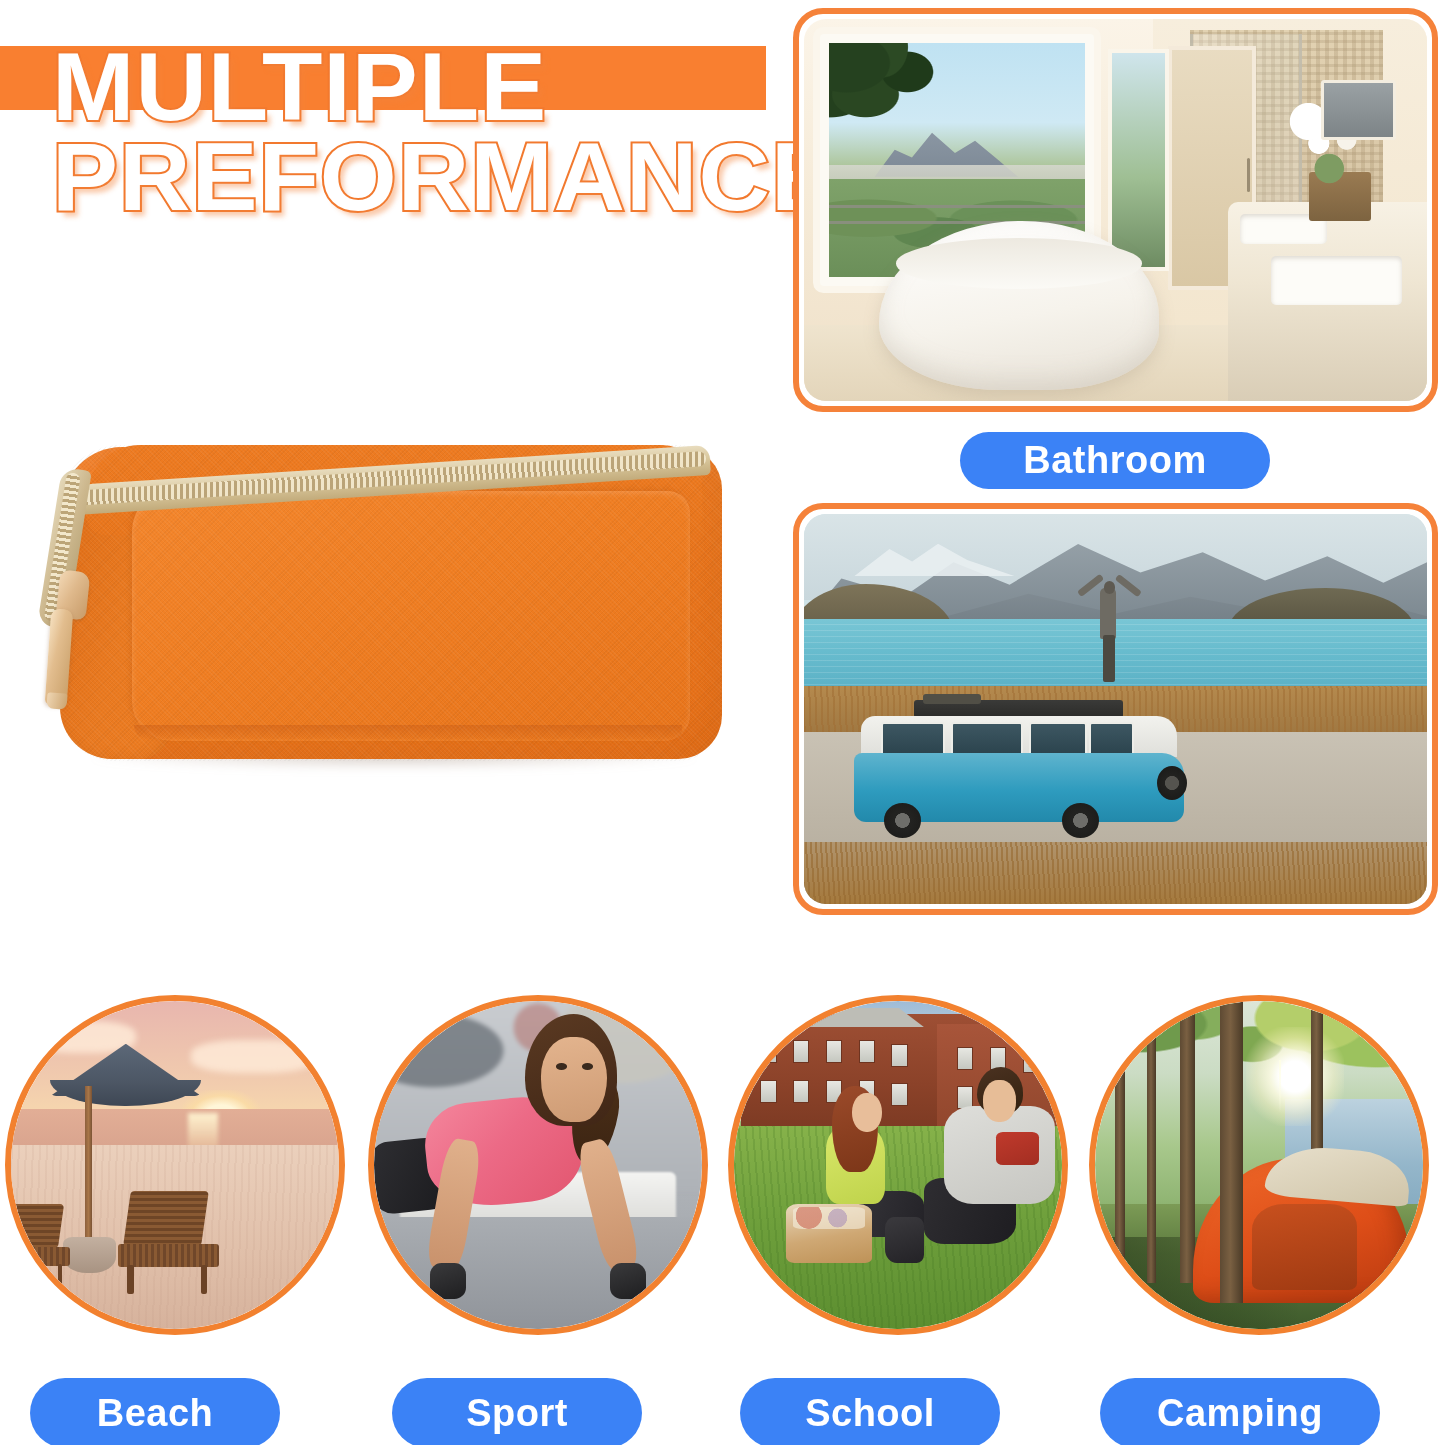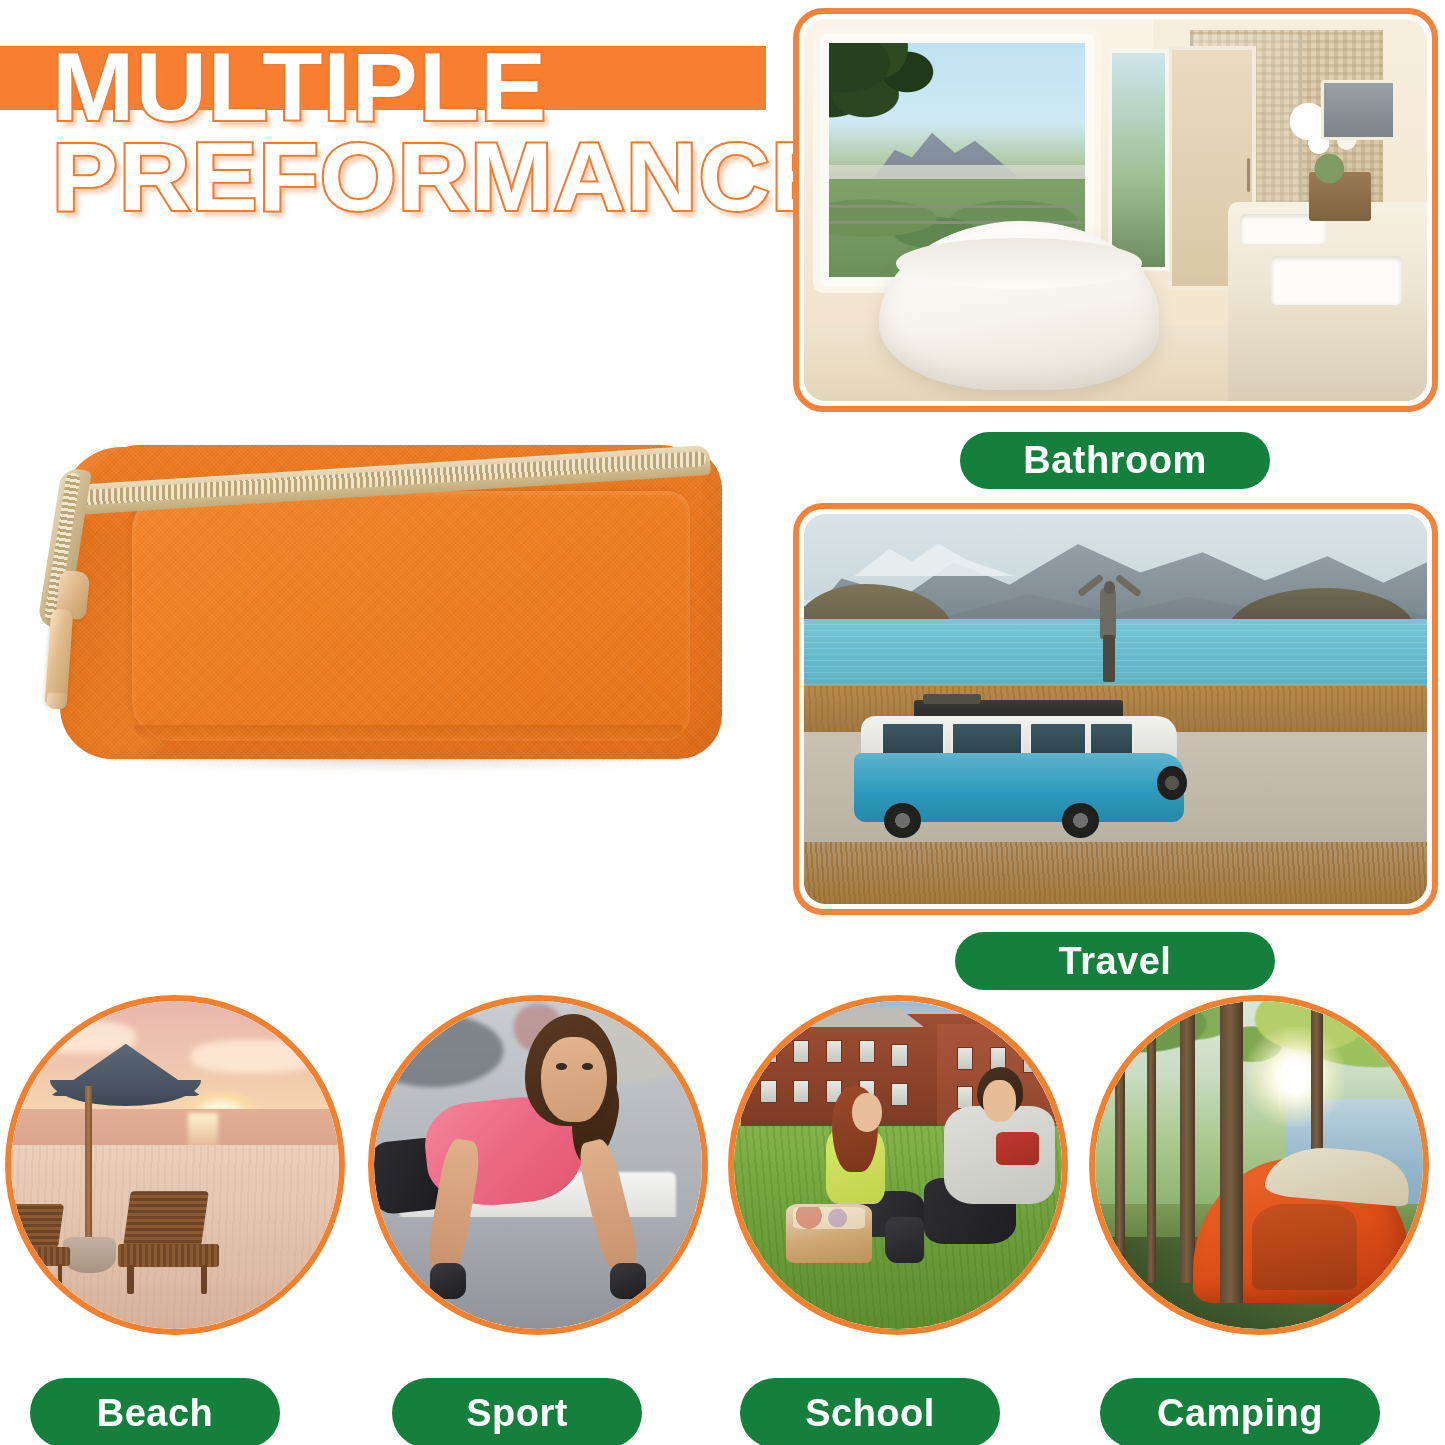--- a/index.html
+++ b/index.html
@@ -783,21 +783,21 @@
   }
   .cmp-tent-door {
     position:absolute; left:48%; top:62%; width:32%; height:26%;
     background: linear-gradient(170deg,#C8501E 0%,#A03A12 100%);
     border-radius: 30% 26% 8% 8%;
   }
 
   
   .pill {
     position: absolute;
-    background: #15803d;
+    background: #3b82f6;
     border-radius: 999px;
     color: #FFFFFF;
     font-family: "Liberation Sans", sans-serif;
     font-weight: bold;
     display: flex;
     align-items: center;
     justify-content: center;
     text-align: center;
     letter-spacing: 0.5px;
     box-sizing: border-box;
@@ -898,21 +898,20 @@
           <div class="trv-van-win w3"></div>
           <div class="trv-van-win w4"></div>
           <div class="trv-van-bot"></div>
           <div class="trv-spare"></div>
           <div class="trv-tire t1"></div>
           <div class="trv-tire t2"></div>
         </div>
       </div>
     </div>
   </div>
-  <div class="pill" id="pill-travel">Travel</div>
 
   <div class="circle" id="circle-beach">
     <div class="circle-inner">
       <div class="bch">
         <div class="bch-cloud c1"></div>
         <div class="bch-cloud c2"></div>
         <div class="bch-sun"></div>
         <div class="bch-sea"></div>
         <div class="bch-glint"></div>
         <div class="bch-sand"></div>

